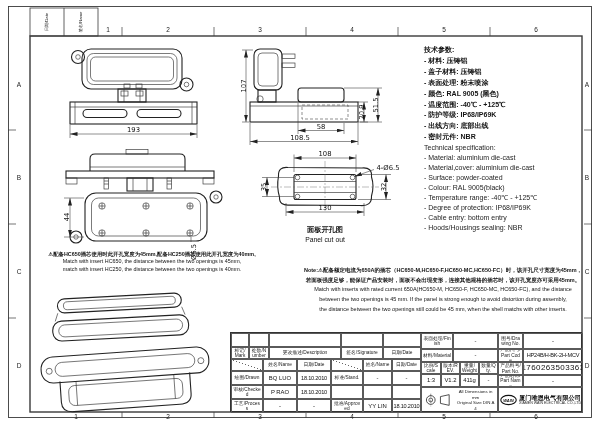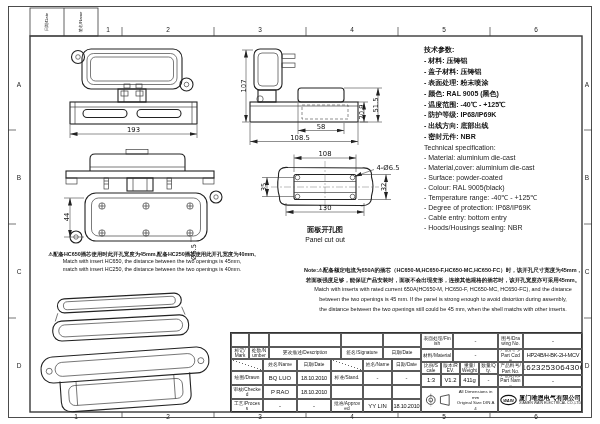--- a/index.html
+++ b/index.html
@@ -366,21 +366,21 @@
   <div class="c lb" style="left:190px;top:16px;width:32px;height:13px">材料/Material</div>
   <div class="c v" style="left:222px;top:16px;width:45px;height:13px">-</div>
   <div class="c lb" style="left:267px;top:16px;width:25px;height:13px">产品代号/Part Code</div>
   <div class="c v2" style="left:292px;top:16px;width:60px;height:13px">HP24B/H-BK-2H-MCV</div>
 
   <div class="c lb" style="left:190px;top:29px;width:20px;height:12px">比例/Scale</div>
   <div class="c lb" style="left:210px;top:29px;width:19px;height:12px">版本/REV.</div>
   <div class="c lb" style="left:229px;top:29px;width:19px;height:12px">重量/Weight</div>
   <div class="c lb" style="left:248px;top:29px;width:19px;height:12px">数量/Qty.</div>
   <div class="c lb" style="left:267px;top:29px;width:25px;height:13px">产品料号/Part No.</div>
-  <div class="c big" style="left:292px;top:29px;width:60px;height:13px">1623253064300</div>
+  <div class="c big" style="left:292px;top:29px;width:60px;height:13px">1760263503363</div>
 
   <div class="c v" style="left:190px;top:41px;width:20px;height:13px">1:3</div>
   <div class="c v" style="left:210px;top:41px;width:19px;height:13px">V1.2</div>
   <div class="c v" style="left:229px;top:41px;width:19px;height:13px">411g</div>
   <div class="c v" style="left:248px;top:41px;width:19px;height:13px">-</div>
   <div class="c lb" style="left:267px;top:42px;width:25px;height:12px">产品名称/Part Name</div>
   <div class="c v" style="left:292px;top:42px;width:60px;height:12px">-</div>
 
   <div class="c projcell" style="left:190px;top:54px;width:77px;height:26px">
     <svg width="30" height="18" viewBox="0 0 30 18">

